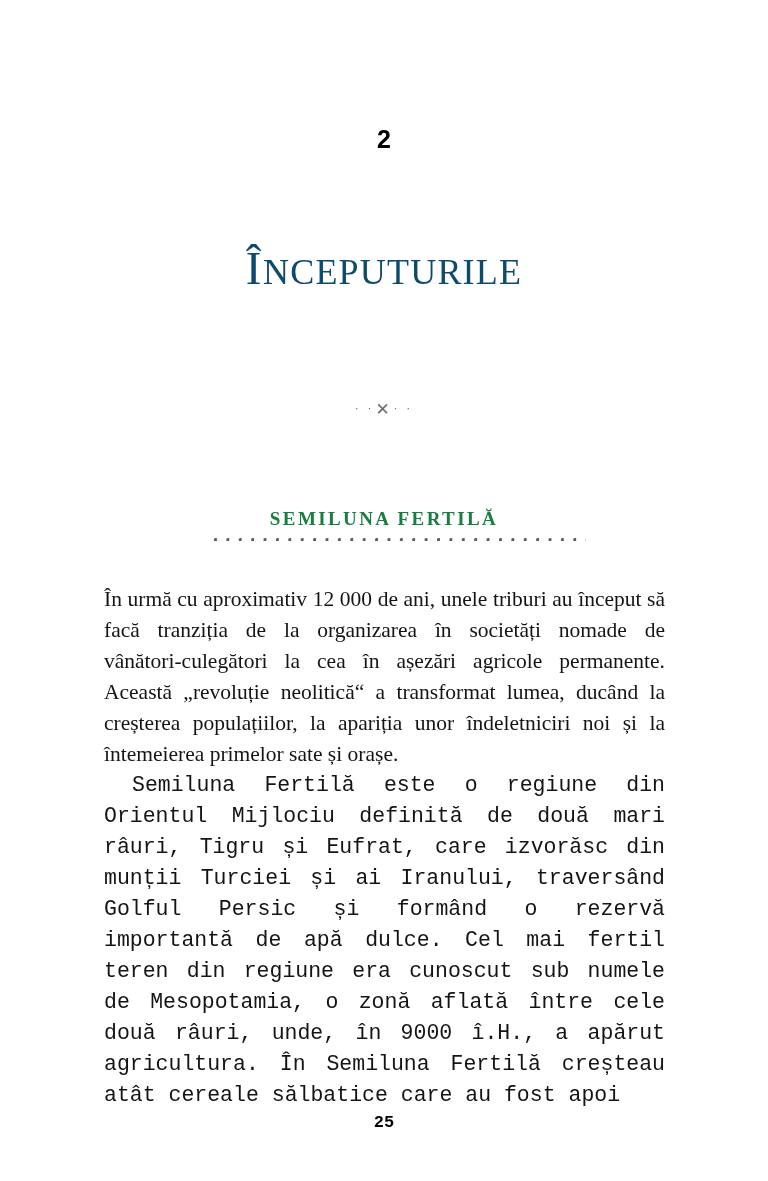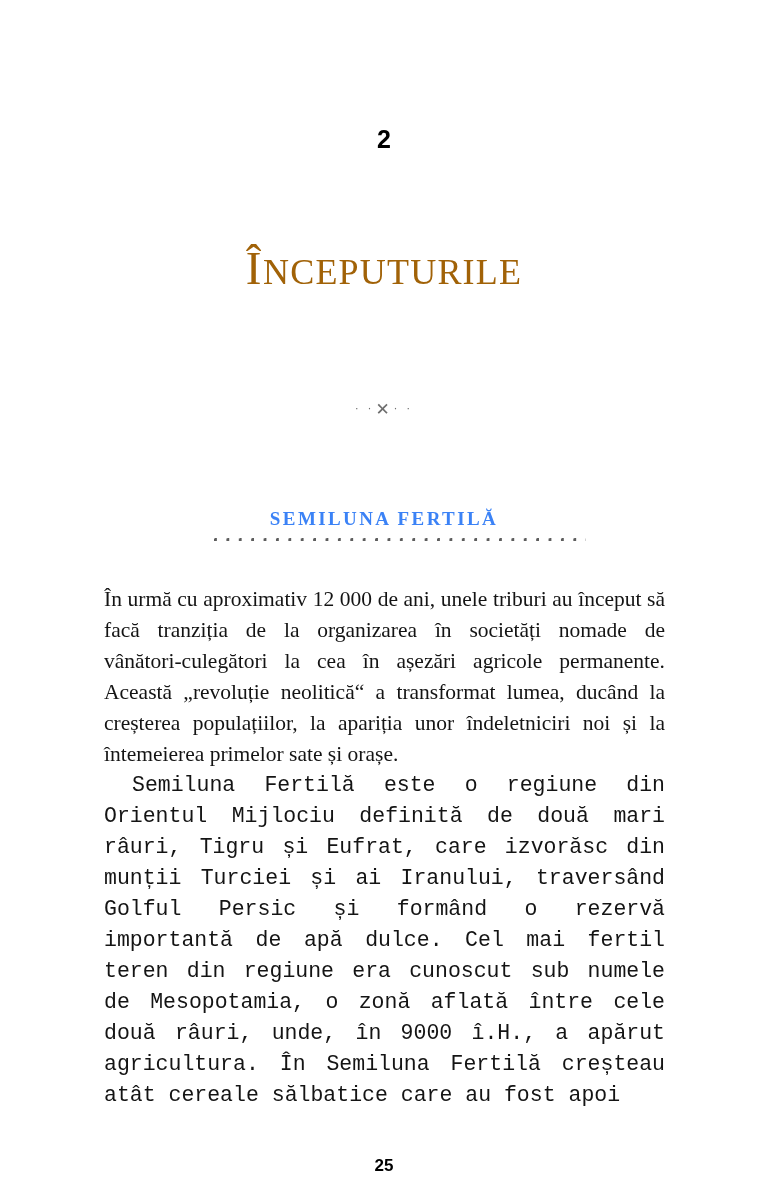--- a/index.html
+++ b/index.html
@@ -39,21 +39,21 @@
     letter-spacing: 0px;
   }
 
   
   .chapter-title {
     position: absolute;
     top: 216px;
     left: 0;
     width: 768px;
     text-align: center;
-    color: #a16207;
+    color: #0c4a6e;
   }
   .title-line {
     display: block;
     font-family: "Liberation Serif", "DejaVu Serif", serif;
     font-weight: normal;
     font-size: 47px;
     line-height: 62px;
     letter-spacing: 1.5px;
     white-space: pre;
   }
@@ -95,21 +95,21 @@
     position: absolute;
     top: 490px;
     left: 0;
     width: 768px;
     text-align: center;
     font-family: "Liberation Serif", "DejaVu Serif", serif;
     font-weight: bold;
     font-size: 19px;
     line-height: 26px;
     letter-spacing: 2.4px;
-    color: #3b82f6;
+    color: #15803d;
     white-space: pre;
   }
 
   
   .dotted-rule {
     position: absolute;
     top: 538px;
     left: 214px;
     width: 372px;
     height: 6px;
@@ -144,26 +144,25 @@
     text-align: justify;
   }
 
   
   .page-number {
     position: absolute;
     top: 1112px;
     left: 0;
     width: 768px;
     text-align: center;
-    font-family: Liberation Sans, sans-serif;
+    font-family: Liberation Mono, monospace;
     font-weight: bold;
     font-size: 17px;
     line-height: 22px;
     color: #000000;
-    margin-top: 43px;
   }
 </style>
 </head>
 <body>
 
 <div class="page">
 
   <div class="chapter-number">2</div>
 
   <h1 class="chapter-title">

